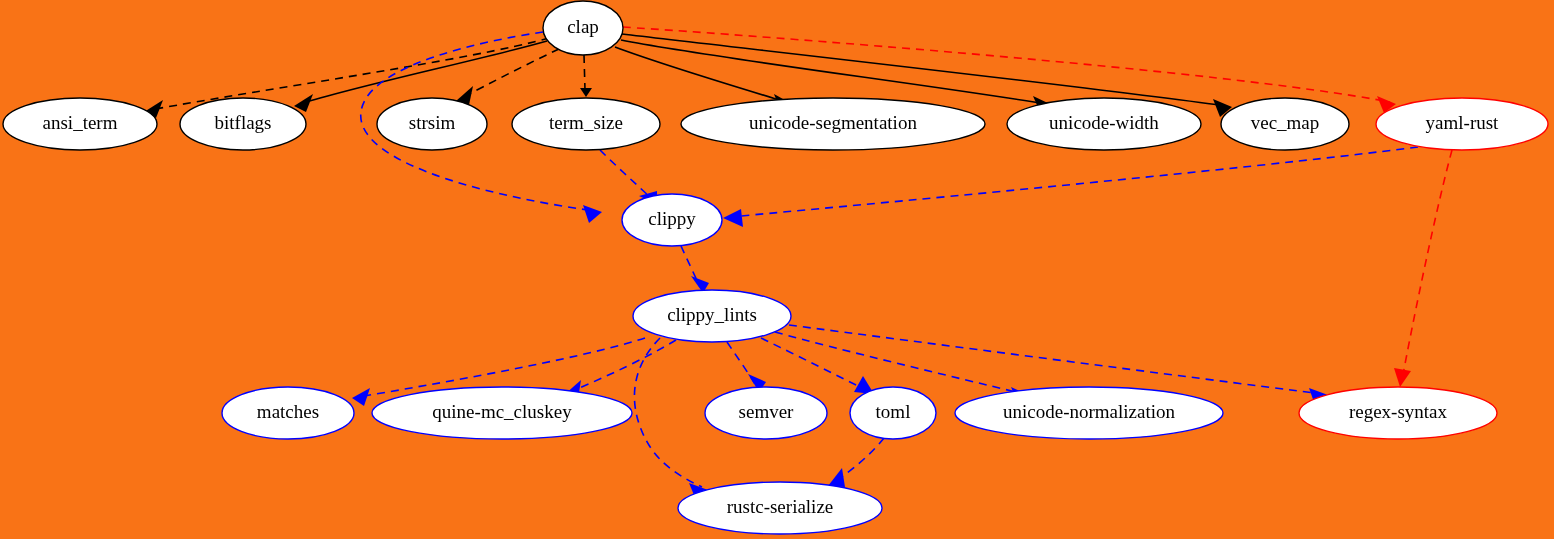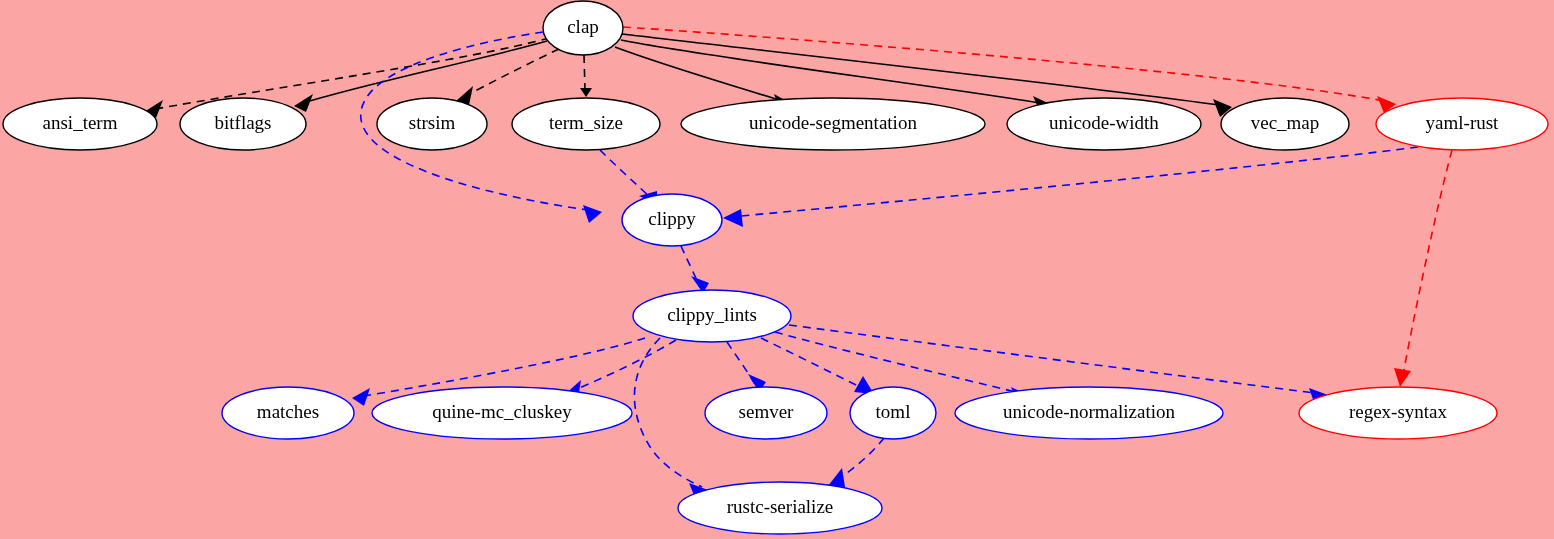--- a/index.html
+++ b/index.html
@@ -4,21 +4,21 @@
 <style>
   html, body {
     margin: 0;
     padding: 0;
     background: #ffffff;
   }
   #graph-root {
     position: relative;
     width: 1554px;
     height: 539px;
-    background: #fca5a5;
+    background: #f97316;
     overflow: hidden;
     font-family: "Liberation Serif", "DejaVu Serif", serif;
   }
   svg#graph-canvas {
     display: block;
     width: 1554px;
     height: 539px;
   }
   .node-ellipse {
     fill: none;

